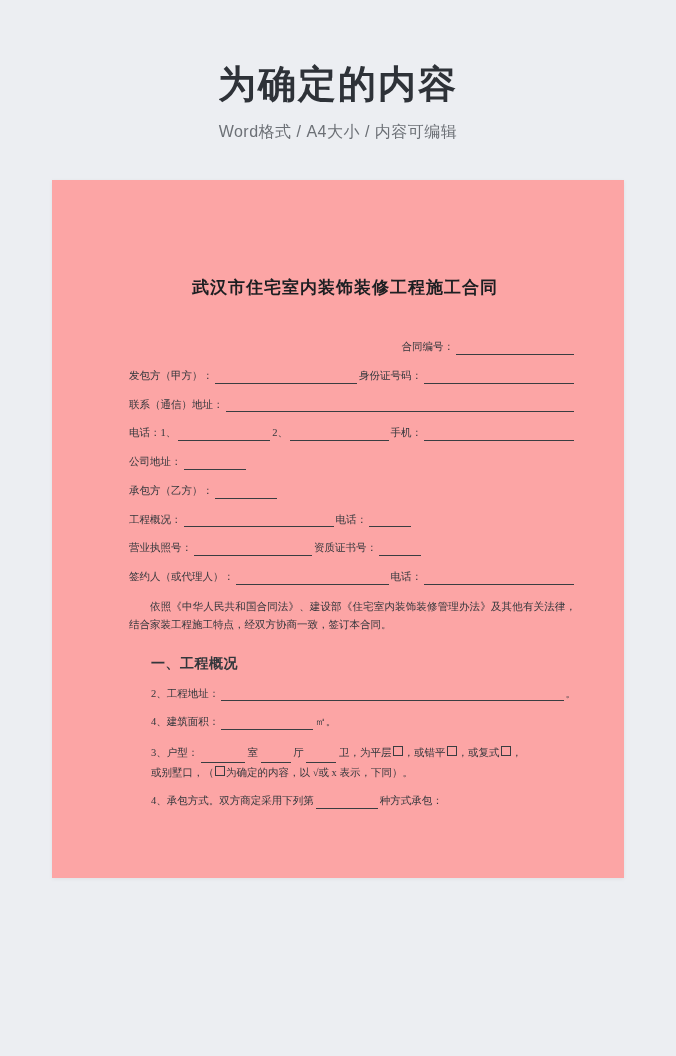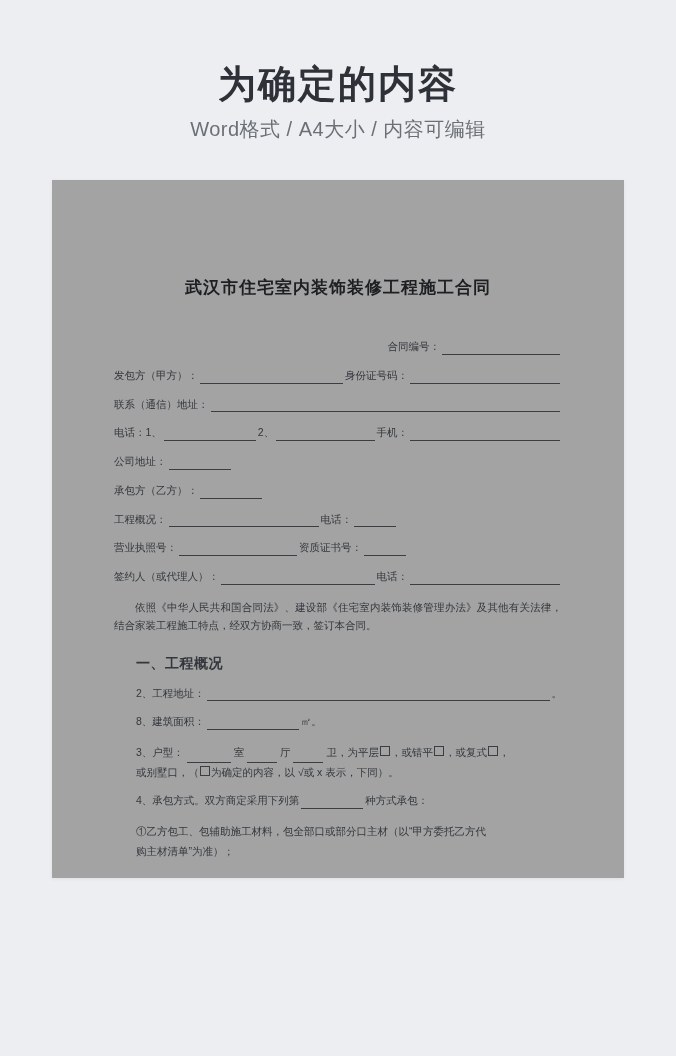--- a/index.html
+++ b/index.html
@@ -25,50 +25,51 @@
   }
   .hero-title {
     font-size: 38px;
     font-weight: bold;
     color: #2e3238;
     letter-spacing: 2px;
     line-height: 1.2;
     margin: 0;
   }
   .hero-sub {
-    margin-top: 8px;
-    font-size: 20px;
+    margin-top: 14px;
+    font-size: 16px;
     color: #6c7076;
     letter-spacing: 0.5px;
   }
   .sheet {
     position: absolute;
     left: 52px;
     top: 180px;
     width: 572px;
     height: 698px;
-    background: #a3a3a3;
+    background: #fca5a5;
     box-shadow: 0 1px 4px rgba(0,0,0,0.06);
     box-sizing: border-box;
-    padding: 60px 62px 0 62px;
+    padding: 60px 48px 0 62px;
   }
   .doc-title {
     text-align: center;
     font-size: 17px;
     font-weight: bold;
     color: #1d1f22;
     letter-spacing: 1px;
     margin: 36px 0 0 0;
   }
   .doc-body {
     margin-top: 40px;
     font-size: 10.5px;
     color: #33373c;
-    font-family: Liberation Sans, sans-serif;
+    font-family: Liberation Serif, serif;
     line-height: 1.5;
+    margin-left: 15px;
   }
   .row {
     display: flex;
     align-items: flex-end;
     margin-bottom: 13px;
     white-space: nowrap;
   }
   .row.right {
     justify-content: flex-end;
   }
@@ -204,21 +205,21 @@
 
       <div class="section-h">一、工程概况</div>
 
       <div class="item">
         <span class="lbl">2、工程地址：</span>
         <span class="fill f-flex"></span>
         <span class="lbl">。</span>
       </div>
 
       <div class="item">
-        <span class="lbl">8、建筑面积：</span>
+        <span class="lbl">4、建筑面积：</span>
         <span class="fill f-md"></span>
         <span class="lbl">㎡。</span>
       </div>
 
       <div class="item-flow">
         <span>3、户型：</span>
         <span class="u-inline u-44"></span>
         <span>室</span>
         <span class="u-inline u-30"></span>
         <span>厅</span>
@@ -228,21 +229,17 @@
           <span>或别墅口，（</span><span class="box"></span><span>为确定的内容，以 √或 x 表示，下同）。</span>
         </div>
       </div>
 
       <div class="item">
         <span class="lbl">4、承包方式。双方商定采用下列第</span>
         <span class="fill f-sm"></span>
         <span class="lbl">种方式承包：</span>
       </div>
 
-      <div class="item-flow">
-        <span>①乙方包工、包辅助施工材料，包全部口或部分口主材（以“甲方委托乙方代</span>
-        <div class="cont">购主材清单”为准）；</div>
-      </div>
 
 
     </div>
   </div>
 </div>
 
 </body></html>

